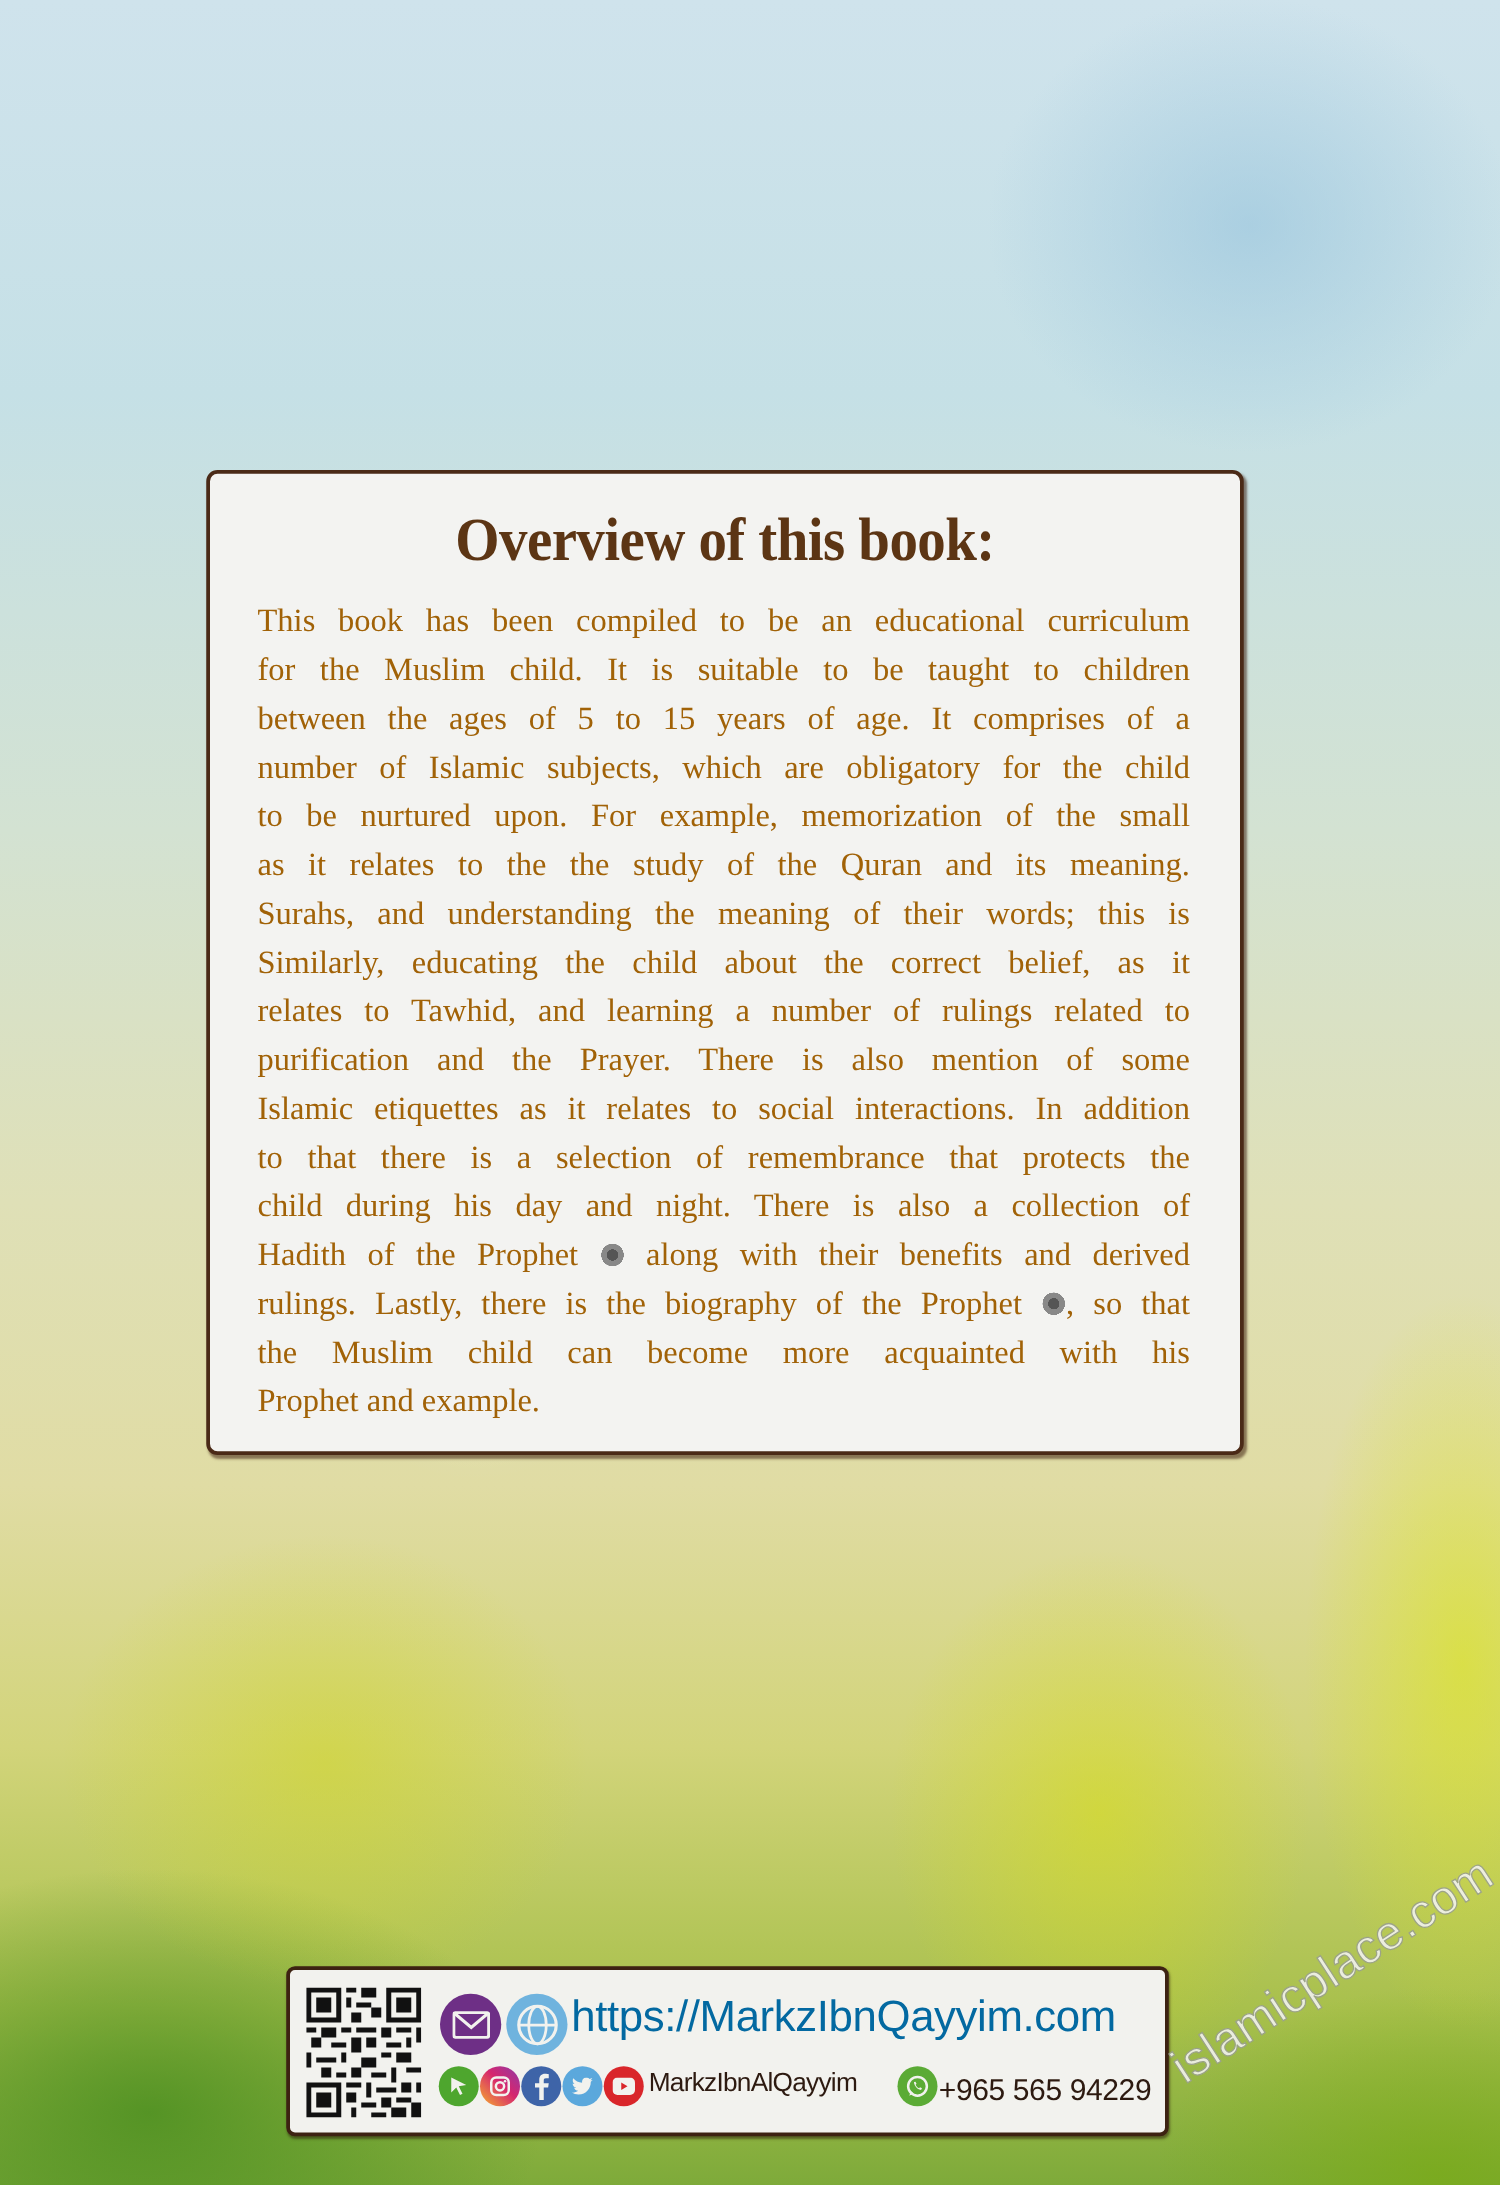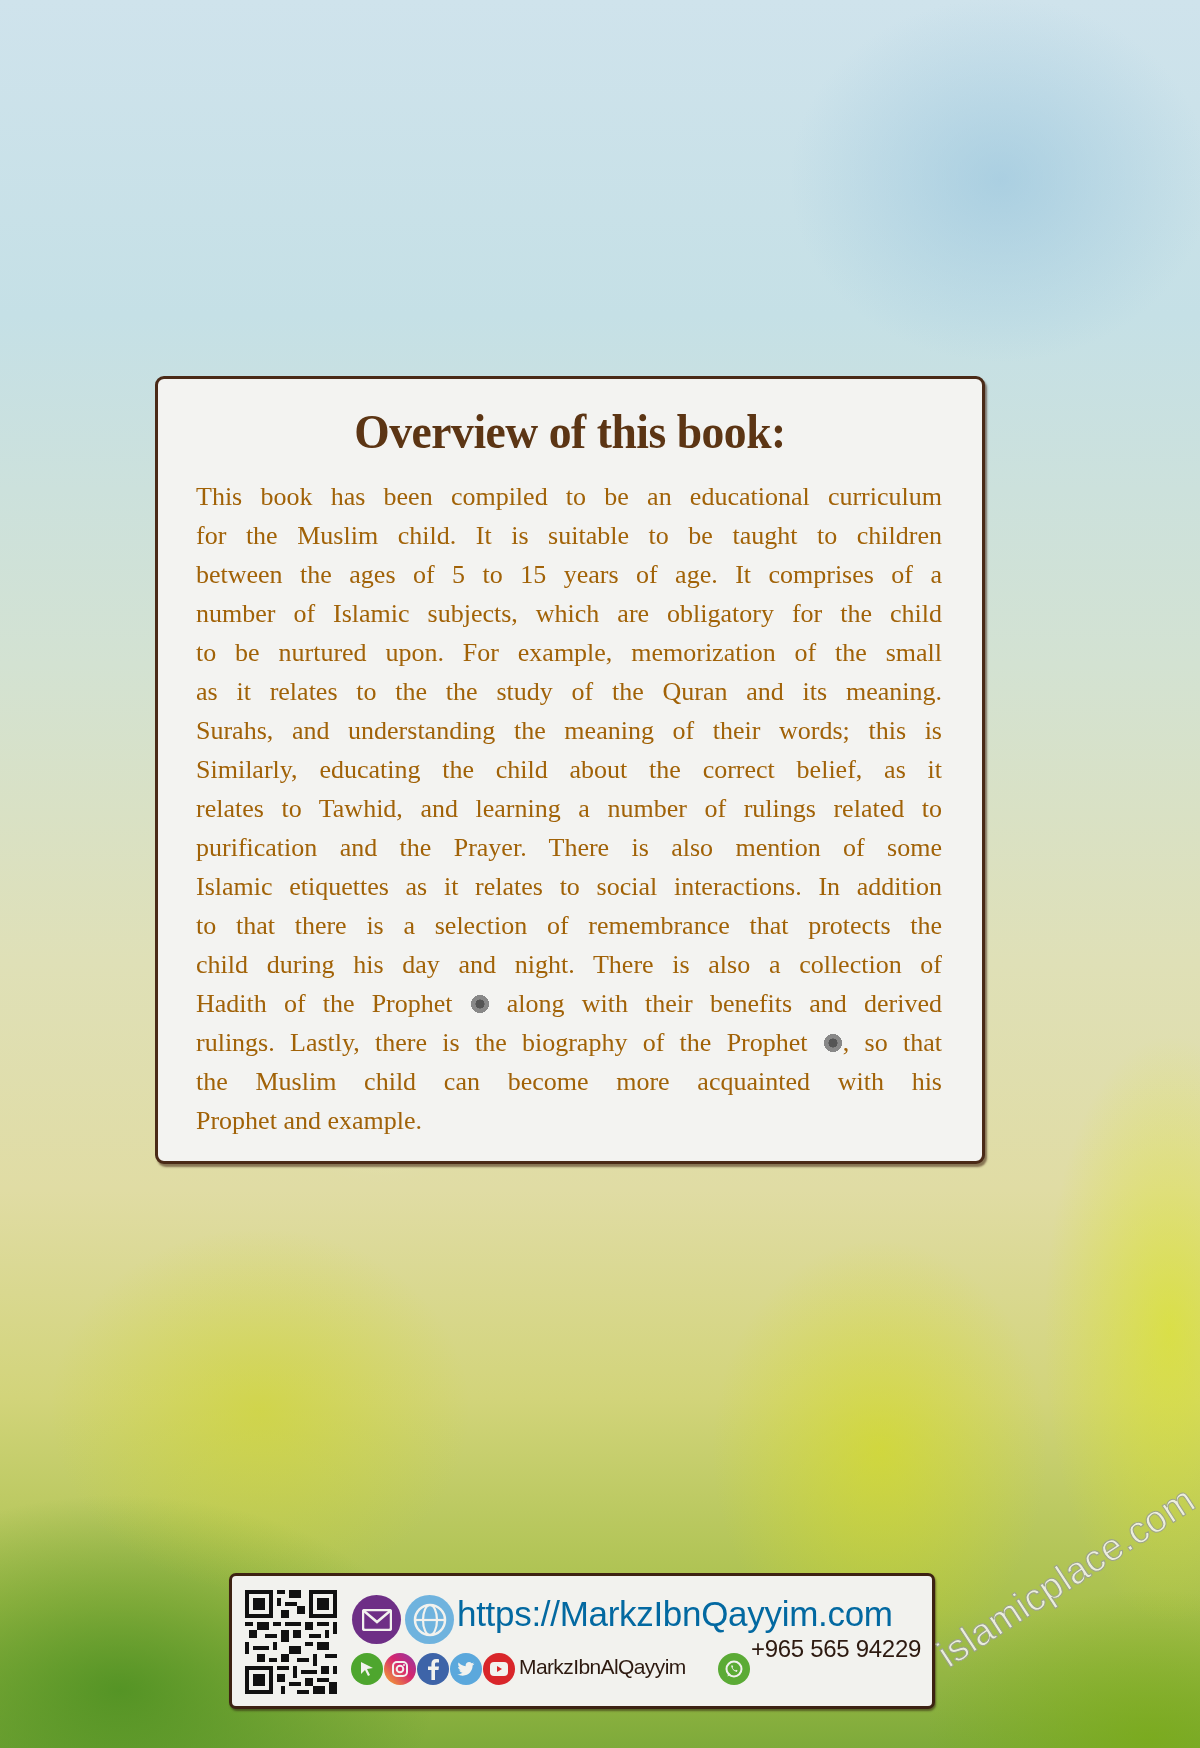--- a/index.html
+++ b/index.html
@@ -10,21 +10,21 @@
         radial-gradient(ellipse 300px 260px at 260px 1410px, rgba(208,214,40,0.55), rgba(208,214,40,0) 70%),
         radial-gradient(ellipse 240px 300px at 880px 1450px, rgba(214,220,30,0.6), rgba(214,220,30,0) 70%),
         radial-gradient(ellipse 180px 420px at 1170px 1330px, rgba(220,230,20,0.55), rgba(220,230,20,0) 70%),
         radial-gradient(ellipse 420px 260px at 120px 1690px, rgba(70,140,30,0.8), rgba(70,140,30,0) 75%),
         radial-gradient(ellipse 300px 200px at 1150px 1740px, rgba(120,170,20,0.7), rgba(120,170,20,0) 75%),
         radial-gradient(ellipse 300px 260px at 1000px 180px, rgba(150,195,220,0.6), rgba(150,195,220,0) 70%),
         linear-gradient(180deg, #cfe3ec 0%, #c5e0e6 18%, #d3e2d2 38%, #dfe0b7 55%, #e0dca4 68%, #d2d47a 80%, #a8c04c 92%, #7eaa3a 100%);
       font-family: "Liberation Serif", "DejaVu Serif", serif;
     }
     .overview {
-      position: absolute; left: 155px; top: 376px; width: 830px; height: 788px;
+      position: absolute; left: 165px; top: 376px; width: 830px; height: 788px;
       box-sizing: border-box;
       background: #f3f3f1;
       border: 3px solid #4a2a17;
       border-radius: 9px;
       box-shadow: 2px 3px 2px rgba(60,30,15,0.55);
     }
     .overview-title {
       position: absolute; left: 0; right: 0; top: 24px;
       text-align: center;
       color: #5c3514;
@@ -75,21 +75,21 @@
       font-size: 35px; color: #0369a1;
       letter-spacing: -0.3px;
     }
     .handle-text {
       position: absolute; left: 287px; top: 79px;
       font-family: "Liberation Sans", sans-serif;
       font-size: 21px; color: #2d1a10;
       letter-spacing: -0.6px;
     }
     .phone-text {
-      position: absolute; left: 519px; top: 59px;
+      position: absolute; left: 519px; top: 83px;
       font-family: "Liberation Sans", sans-serif;
       font-size: 24px; color: #2d1a10;
       letter-spacing: -0.3px;
     }
     .watermark {
       position: absolute; left: 930px; top: 1640px;
       transform: rotate(-33deg); transform-origin: 0 0;
       font-family: "Liberation Sans", sans-serif;
       font-size: 38px; color: #f2f2ee;
       -webkit-text-stroke: 1px #9aa08c;

